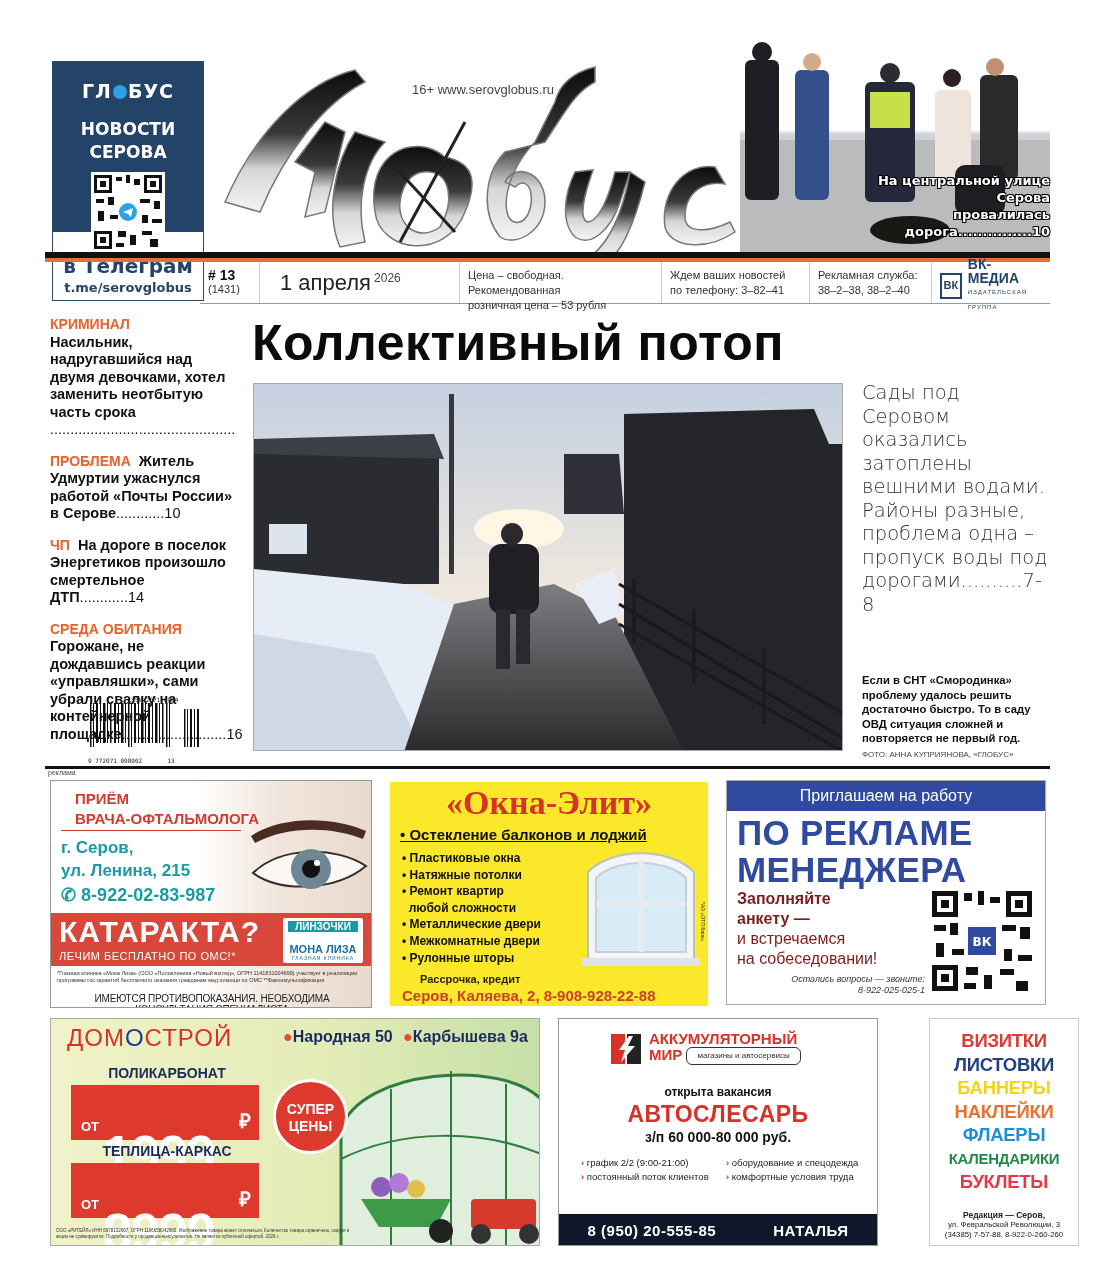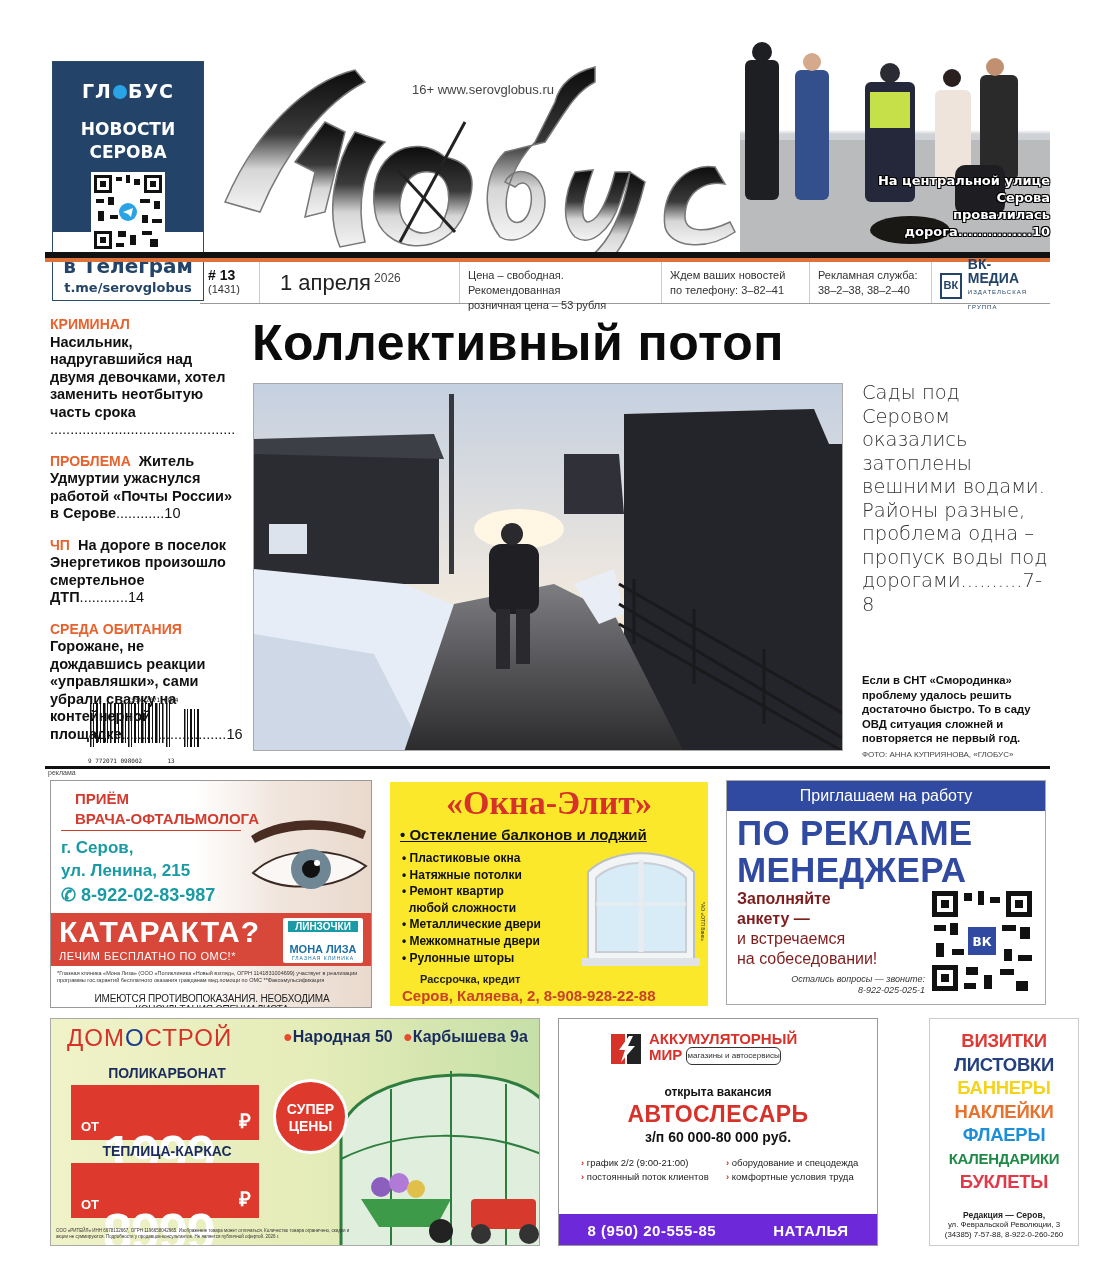--- a/index.html
+++ b/index.html
@@ -106,27 +106,27 @@
   .dom-price .from { position: absolute; left: 10px; bottom: 6px; font-size: 13px; font-weight: bold; }
   .dom-price .num { position: absolute; left: 32px; top: -2px; font-size: 52px; font-weight: bold; letter-spacing: -1px; margin-top: 41px; }
   .dom-price .rub { position: absolute; right: 8px; bottom: 6px; font-size: 20px; font-weight: bold; }
   .dom-bubble { position: absolute; left: 222px; top: 60px; width: 75px; height: 75px; border-radius: 50%; background: #dd3a2d; border: 3px solid #fff; color: #fff; font-weight: bold; font-size: 14px; text-align: center; line-height: 17px; padding-top: 19px; }
   .dom-fine { position: absolute; left: 5px; top: 209px; width: 300px; font-size: 4.5px; line-height: 6px; color: #333; }
   .dom-scene { position: absolute; left: 250px; top: 40px; width: 240px; height: 188px; }
 
   .ad-akb { left: 558px; top: 1018px; width: 320px; height: 228px; background: #fff; border: 1px solid #999; font-family: "Liberation Sans", sans-serif; }
   .akb-logo { position: absolute; left: 52px; top: 15px; width: 30px; height: 30px; }
   .akb-name { position: absolute; left: 90px; top: 12px; color: #d7322a; font-weight: bold; font-size: 15px; line-height: 16px; }
-  .akb-sub { display: inline-block; border: 1px solid #333; border-radius: 6px; padding: 0 0; font-size: 8px; color: #333; font-weight: normal; vertical-align: 2px; }
+  .akb-sub { display: inline-block; border: 1px solid #333; border-radius: 6px; padding: 0 10px; font-size: 8px; color: #333; font-weight: normal; vertical-align: 2px; }
   .akb-open { position: absolute; top: 66px; width: 100%; text-align: center; font-weight: bold; font-size: 12px; color: #111; }
   .akb-title { position: absolute; top: 82px; width: 100%; text-align: center; font-weight: 900; font-size: 23px; color: #d7322a; letter-spacing: 0.5px; }
   .akb-salary { position: absolute; top: 110px; width: 100%; text-align: center; font-weight: bold; font-size: 14px; color: #111; }
   .akb-bullets { position: absolute; top: 138px; left: 22px; width: 290px; display: grid; grid-template-columns: 1fr 1fr; row-gap: 3px; font-size: 9.5px; line-height: 11px; color: #222; }
   .akb-bullets div::before { content: "› "; color: #d7322a; font-weight: bold; }
-  .akb-footer { position: absolute; left: 0; top: 195px; width: 100%; height: 33px; background: #6d28d9; color: #fff; font-weight: bold; font-size: 15px; line-height: 33px; display: flex; justify-content: space-around; letter-spacing: 0.5px; }
+  .akb-footer { position: absolute; left: 0; top: 195px; width: 100%; height: 33px; background: #0f172a; color: #fff; font-weight: bold; font-size: 15px; line-height: 33px; display: flex; justify-content: space-around; letter-spacing: 0.5px; }
 
   .ad-print { left: 897px; top: 1018px; width: 150px; height: 228px; background: #fff; border: 1px solid #ccc; font-family: "Liberation Sans", sans-serif; margin-left: 32px; }
   .print-list { position: absolute; top: 10px; width: 100%; text-align: center; }
   .print-list div { font-weight: 900; font-size: 18.5px; line-height: 23.5px; letter-spacing: -0.3px; }
   .print-foot { position: absolute; top: 191px; width: 100%; text-align: center; font-size: 7.8px; line-height: 10px; color: #222; }
   .print-foot .ed { font-weight: bold; font-size: 8.5px; }
 </style>
 </head>
 <body>
 

